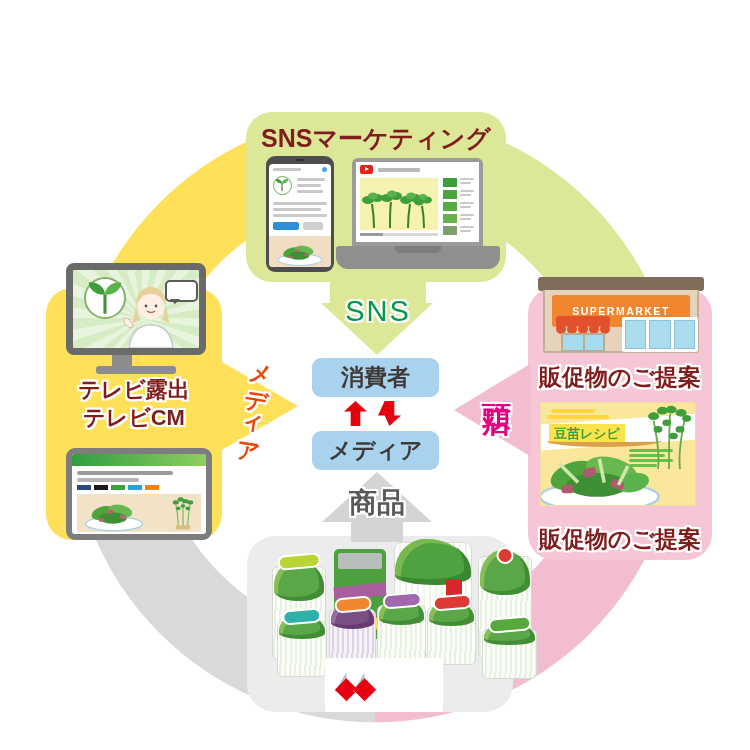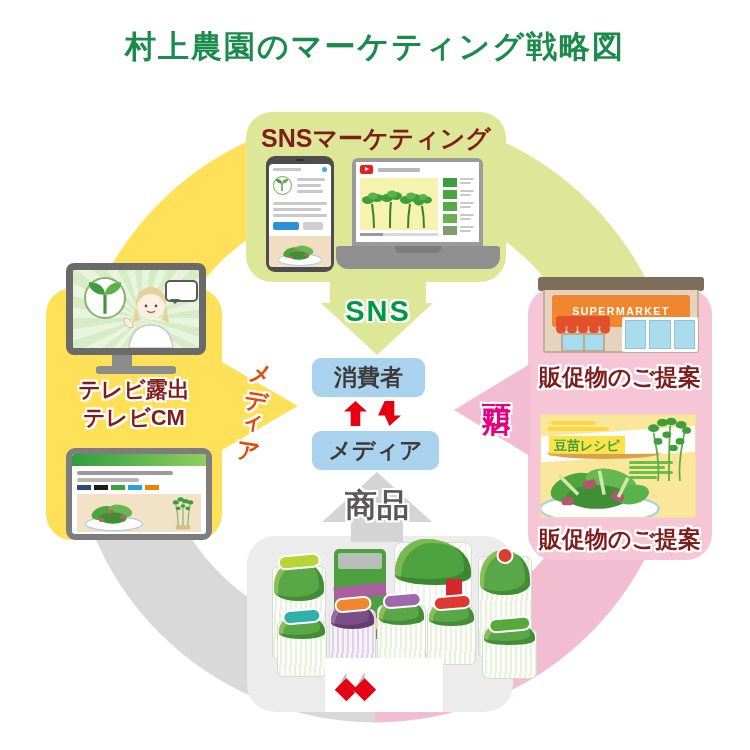--- a/index.html
+++ b/index.html
@@ -101,21 +101,20 @@
 
 <div id="stage">
 
   <svg class="abs ring" viewBox="0 0 750 750">
     <path d="M 113 418 A 262 262 0 0 1 375 156" fill="none" stroke="#ffe159" stroke-width="85"></path>
     <path d="M 375 156 A 262 262 0 0 1 637 418" fill="none" stroke="#dde798" stroke-width="85"></path>
     <path d="M 637 418 A 262 262 0 0 1 375 680" fill="none" stroke="#f3bdd1" stroke-width="85"></path>
     <path d="M 375 680 A 262 262 0 0 1 113 418" fill="none" stroke="#d9d9d9" stroke-width="85"></path>
   </svg>
 
-  <h1 class="abs ttl">村上農園のマーケティング戦略図</h1>
 
   <div class="abs panel p-green" style="left:246px;top:112px;width:260px;height:170px;"></div>
   <div class="abs z2 jp ctr" style="left:246px;top:122px;width:260px;font-size:25px;">SNSマーケティング</div>
 
   <div class="abs z2 phone" style="left:266px;top:156px;width:68px;height:116px;">
     <div class="abs" style="left:50%;top:3px;transform:translateX(-50%);width:8px;height:2px;background:#2e2e2e;border-radius:1px;"></div>
     <div class="phone-screen">
       <div class="abs gline" style="left:4px;top:4px;width:28px;height:3px;"></div>
       <div class="abs" style="right:4px;top:3px;width:5px;height:5px;border-radius:50%;background:#4aa3e0;"></div>
       <div class="abs" style="left:4px;top:12px;width:19px;height:19px;border-radius:50%;border:1.5px solid #6dab57;background:#fff;">
@@ -220,30 +219,30 @@
           </div>
       </div>
     </div>
   </div>
   <div class="abs z2 lap-base" style="left:336px;top:246px;width:164px;height:23px;">
     <div class="lap-notch"></div>
   </div>
 
   <div class="abs z2 arr-green" style="left:330px;top:280px;width:96px;height:25px;"></div>
   <div class="abs z2 arr-green" style="left:321px;top:303px;width:112px;height:52px;clip-path:polygon(0 0,100% 0,50% 100%);"></div>
-  <div class="abs z3 outl ctr" style="left:333px;top:295px;width:90px;font-size:29px;font-weight:bold;color:#009944;letter-spacing:2px;">SNS</div>
-
-  <div class="abs bluebox" style="left:312px;top:358px;width:113px;height:39px;">消費者</div>
+  <div class="abs z3 outl ctr" style="left:333px;top:295px;width:90px;font-size:29px;font-weight:normal;color:#009944;letter-spacing:2px;">SNS</div>
+
+  <div class="abs bluebox" style="left:312px;top:358px;width:127px;height:39px;">消費者</div>
   <div class="abs z3 red-up" style="left:344px;top:401px;width:23px;height:25px;"></div>
   <div class="abs z3 red-dn" style="left:378px;top:401px;width:23px;height:25px;"></div>
   <div class="abs bluebox" style="left:312px;top:431px;width:127px;height:39px;">メディア</div>
 
   <div class="abs z2 arr-gray" style="left:322px;top:472px;width:110px;height:50px;clip-path:polygon(50% 0,100% 100%,0 100%);"></div>
   <div class="abs z2 arr-gray" style="left:351px;top:518px;width:52px;height:24px;"></div>
-  <div class="abs z3 outl ctr" style="left:342px;top:484px;width:70px;font-size:32px;font-weight:bold;color:#595757;">商品</div>
+  <div class="abs z3 outl ctr" style="left:342px;top:484px;width:70px;font-size:28px;font-weight:bold;color:#595757;">商品</div>
 
   <div class="abs z2 arr-yellow" style="left:222px;top:362px;width:76px;height:88px;clip-path:polygon(0 0,100% 50%,0 100%);"></div>
   <div class="abs z3 vtext outl" style="left:240px;top:348px;height:125px;font-size:23px;color:#e94709;transform:rotate(9deg);">メディア</div>
 
   <div class="abs z2 arr-pink" style="left:454px;top:364px;width:76px;height:92px;clip-path:polygon(100% 0,0 50%,100% 100%);"></div>
   <div class="abs z3 vtext outl" style="left:477px;top:381px;height:75px;font-size:29px;color:#e4007f;">店頭</div>
 
   <div class="abs panel p-yellow" style="left:46px;top:288px;width:176px;height:252px;"></div>
 
   <div class="abs z2 tv" style="left:66px;top:263px;width:140px;height:92px;">
@@ -336,21 +335,21 @@
   <div class="abs z2 sm-door" style="left:561px;top:333px;width:44px;height:19px;">
       <i></i>
     </div>
   <div class="abs z2 sm-win" style="left:622px;top:317px;width:76px;height:35px;">
     <div></div>
       <div></div>
       <div></div>
   </div>
   <div class="abs z3 jp ctr outl" style="left:528px;top:362px;width:184px;font-size:23px;">販促物のご提案</div>
 
-  <div class="abs z2 recipe" style="left:540px;top:414px;width:156px;height:104px;">
+  <div class="abs z2 recipe" style="left:540px;top:402px;width:156px;height:104px;">
     <div class="abs" style="left:-6px;top:16px;width:170px;height:26px;background:#fff;transform:rotate(-4deg);"></div>
     <div class="abs ywline" style="left:10px;top:6px;width:44px;height:4px;"></div>
     <div class="abs ywline" style="left:6px;top:12px;width:62px;height:4px;"></div>
     <div class="abs" style="left:8px;top:21px;background:#fde34b;padding:1px 5px;font-size:13px;font-weight:bold;color:#3da03d;">豆苗レシピ</div>
     <div class="abs" style="left:6px;top:32px;width:114px;height:12px;border-bottom:5px solid #d9a04e;border-radius:50%;"></div>
     <div class="abs" style="left:88px;top:46px;">
       <div class="grline" style="width:44px;height:2.5px;margin-bottom:2.5px;"></div>
       <div class="grline" style="width:36px;height:2.5px;margin-bottom:2.5px;"></div>
       <div class="grline" style="width:44px;height:2.5px;margin-bottom:2.5px;"></div>
       <div class="grline" style="width:28px;height:2.5px;"></div>

